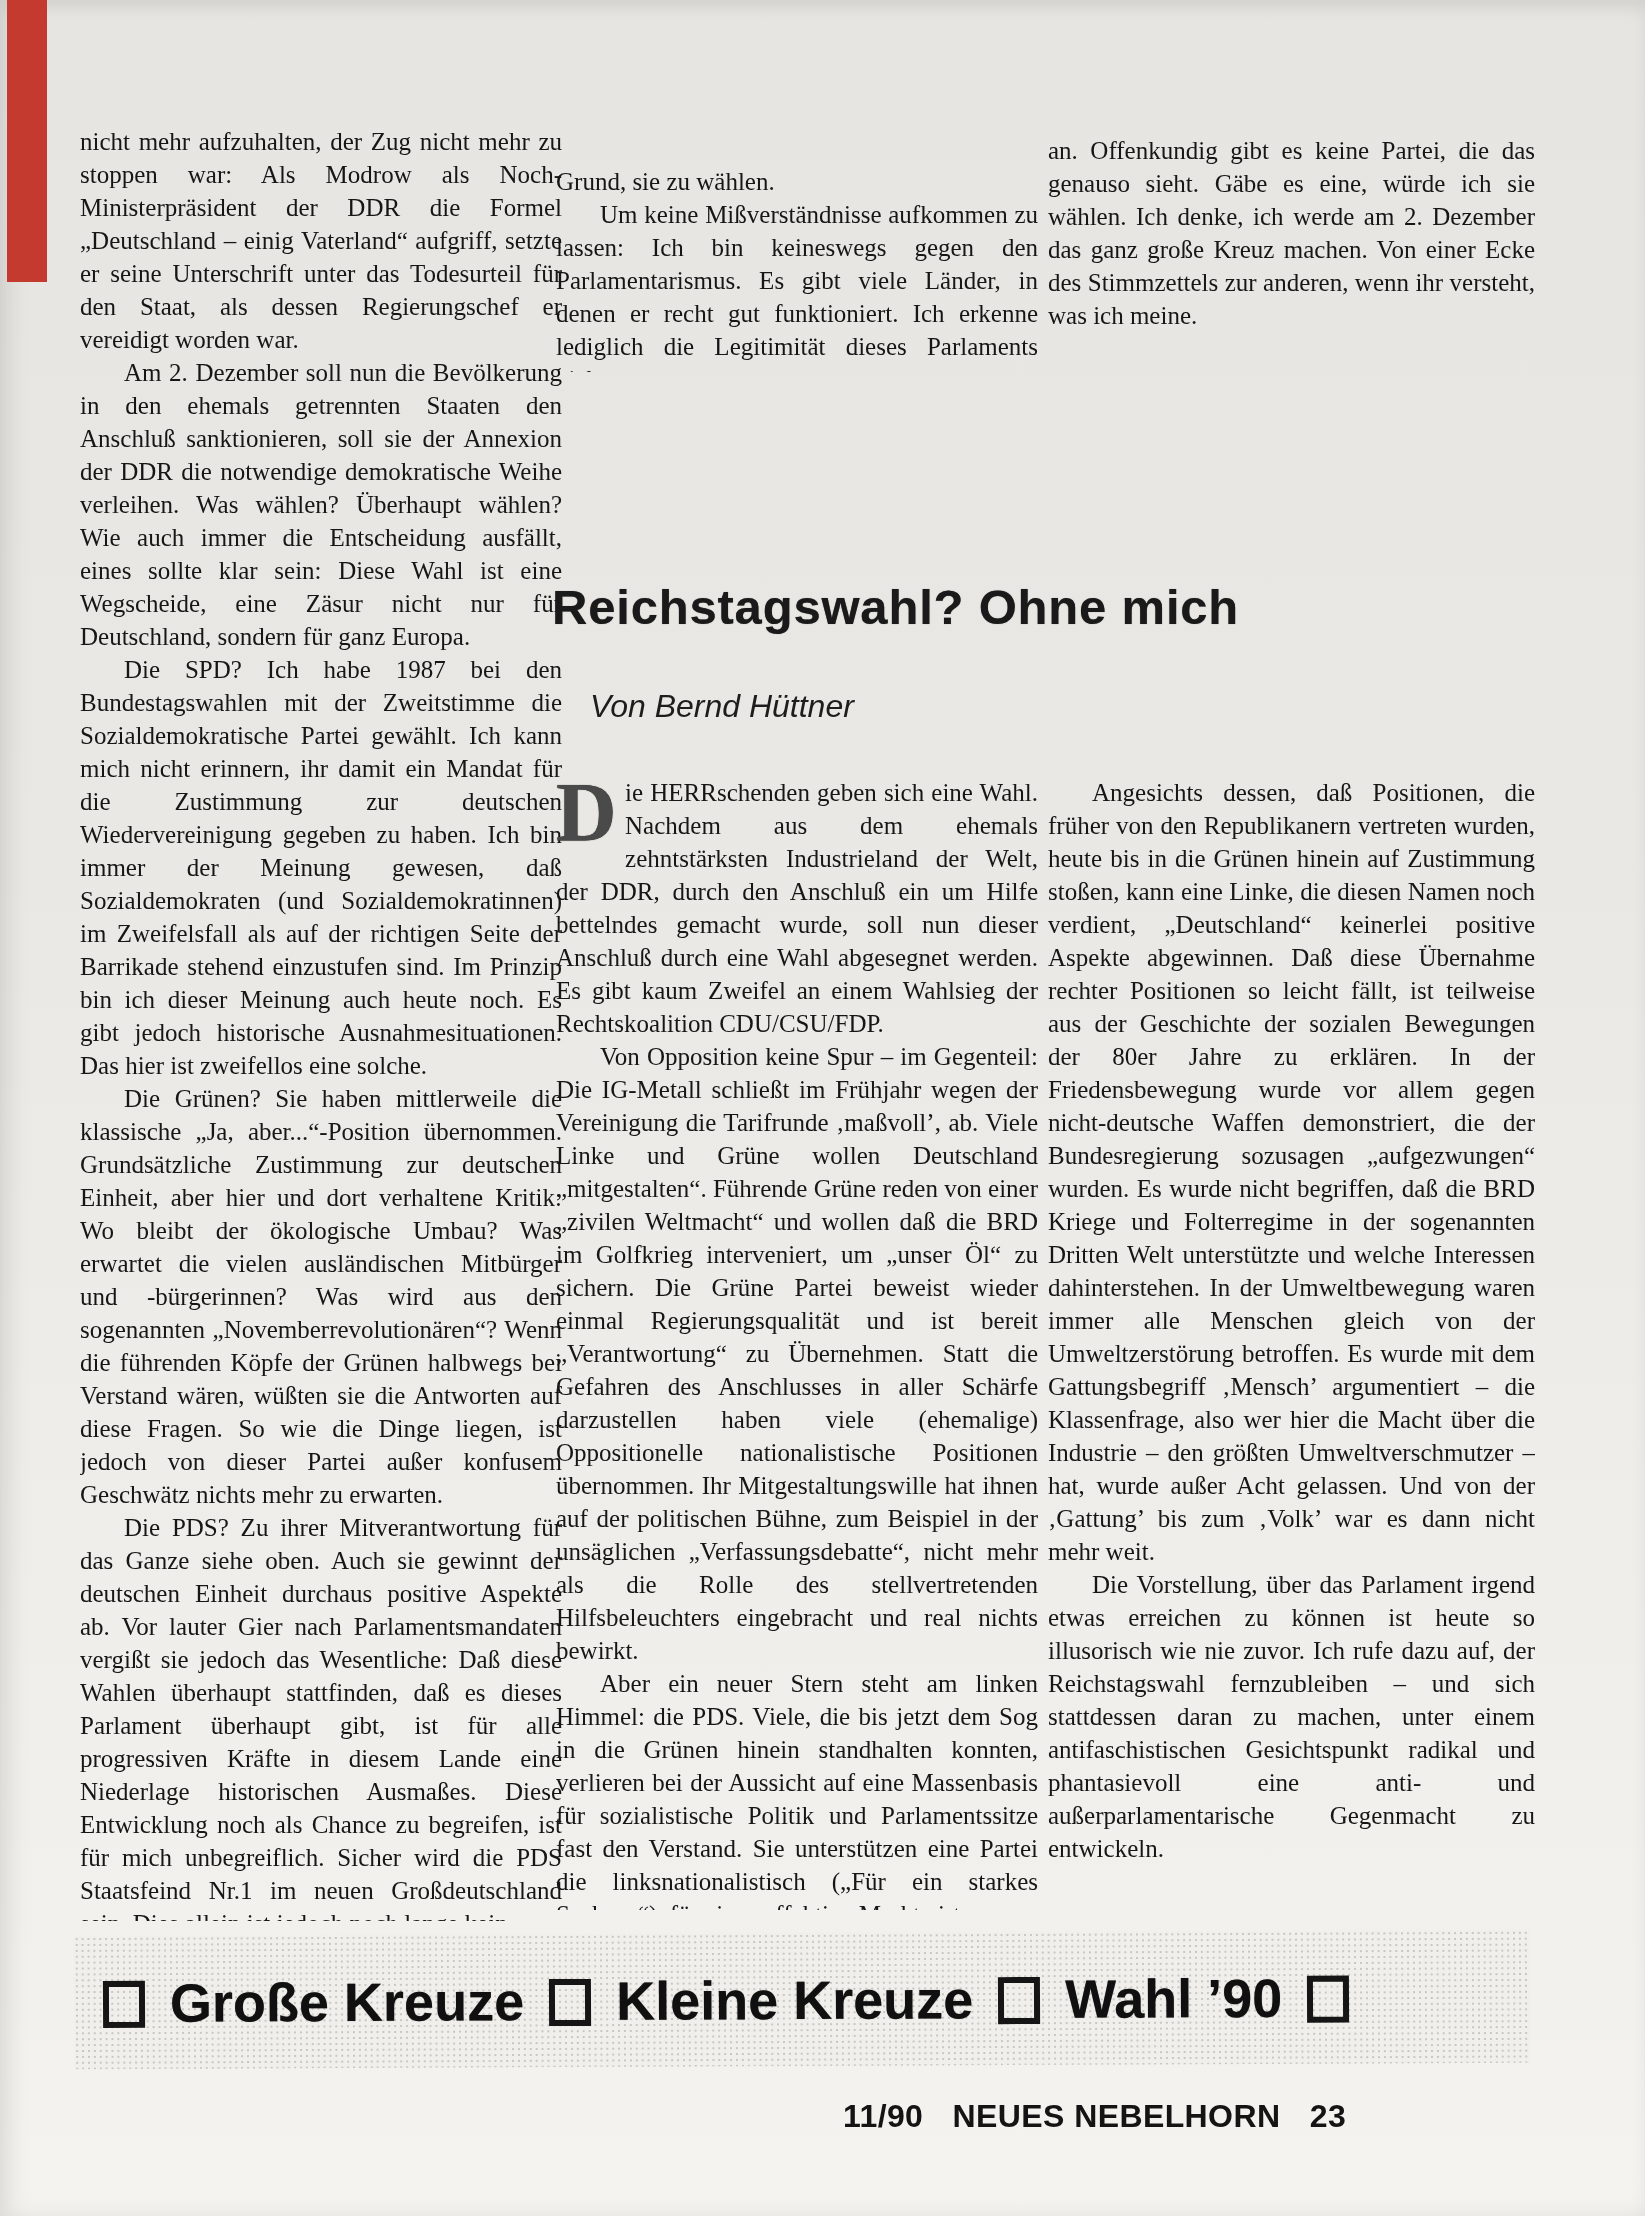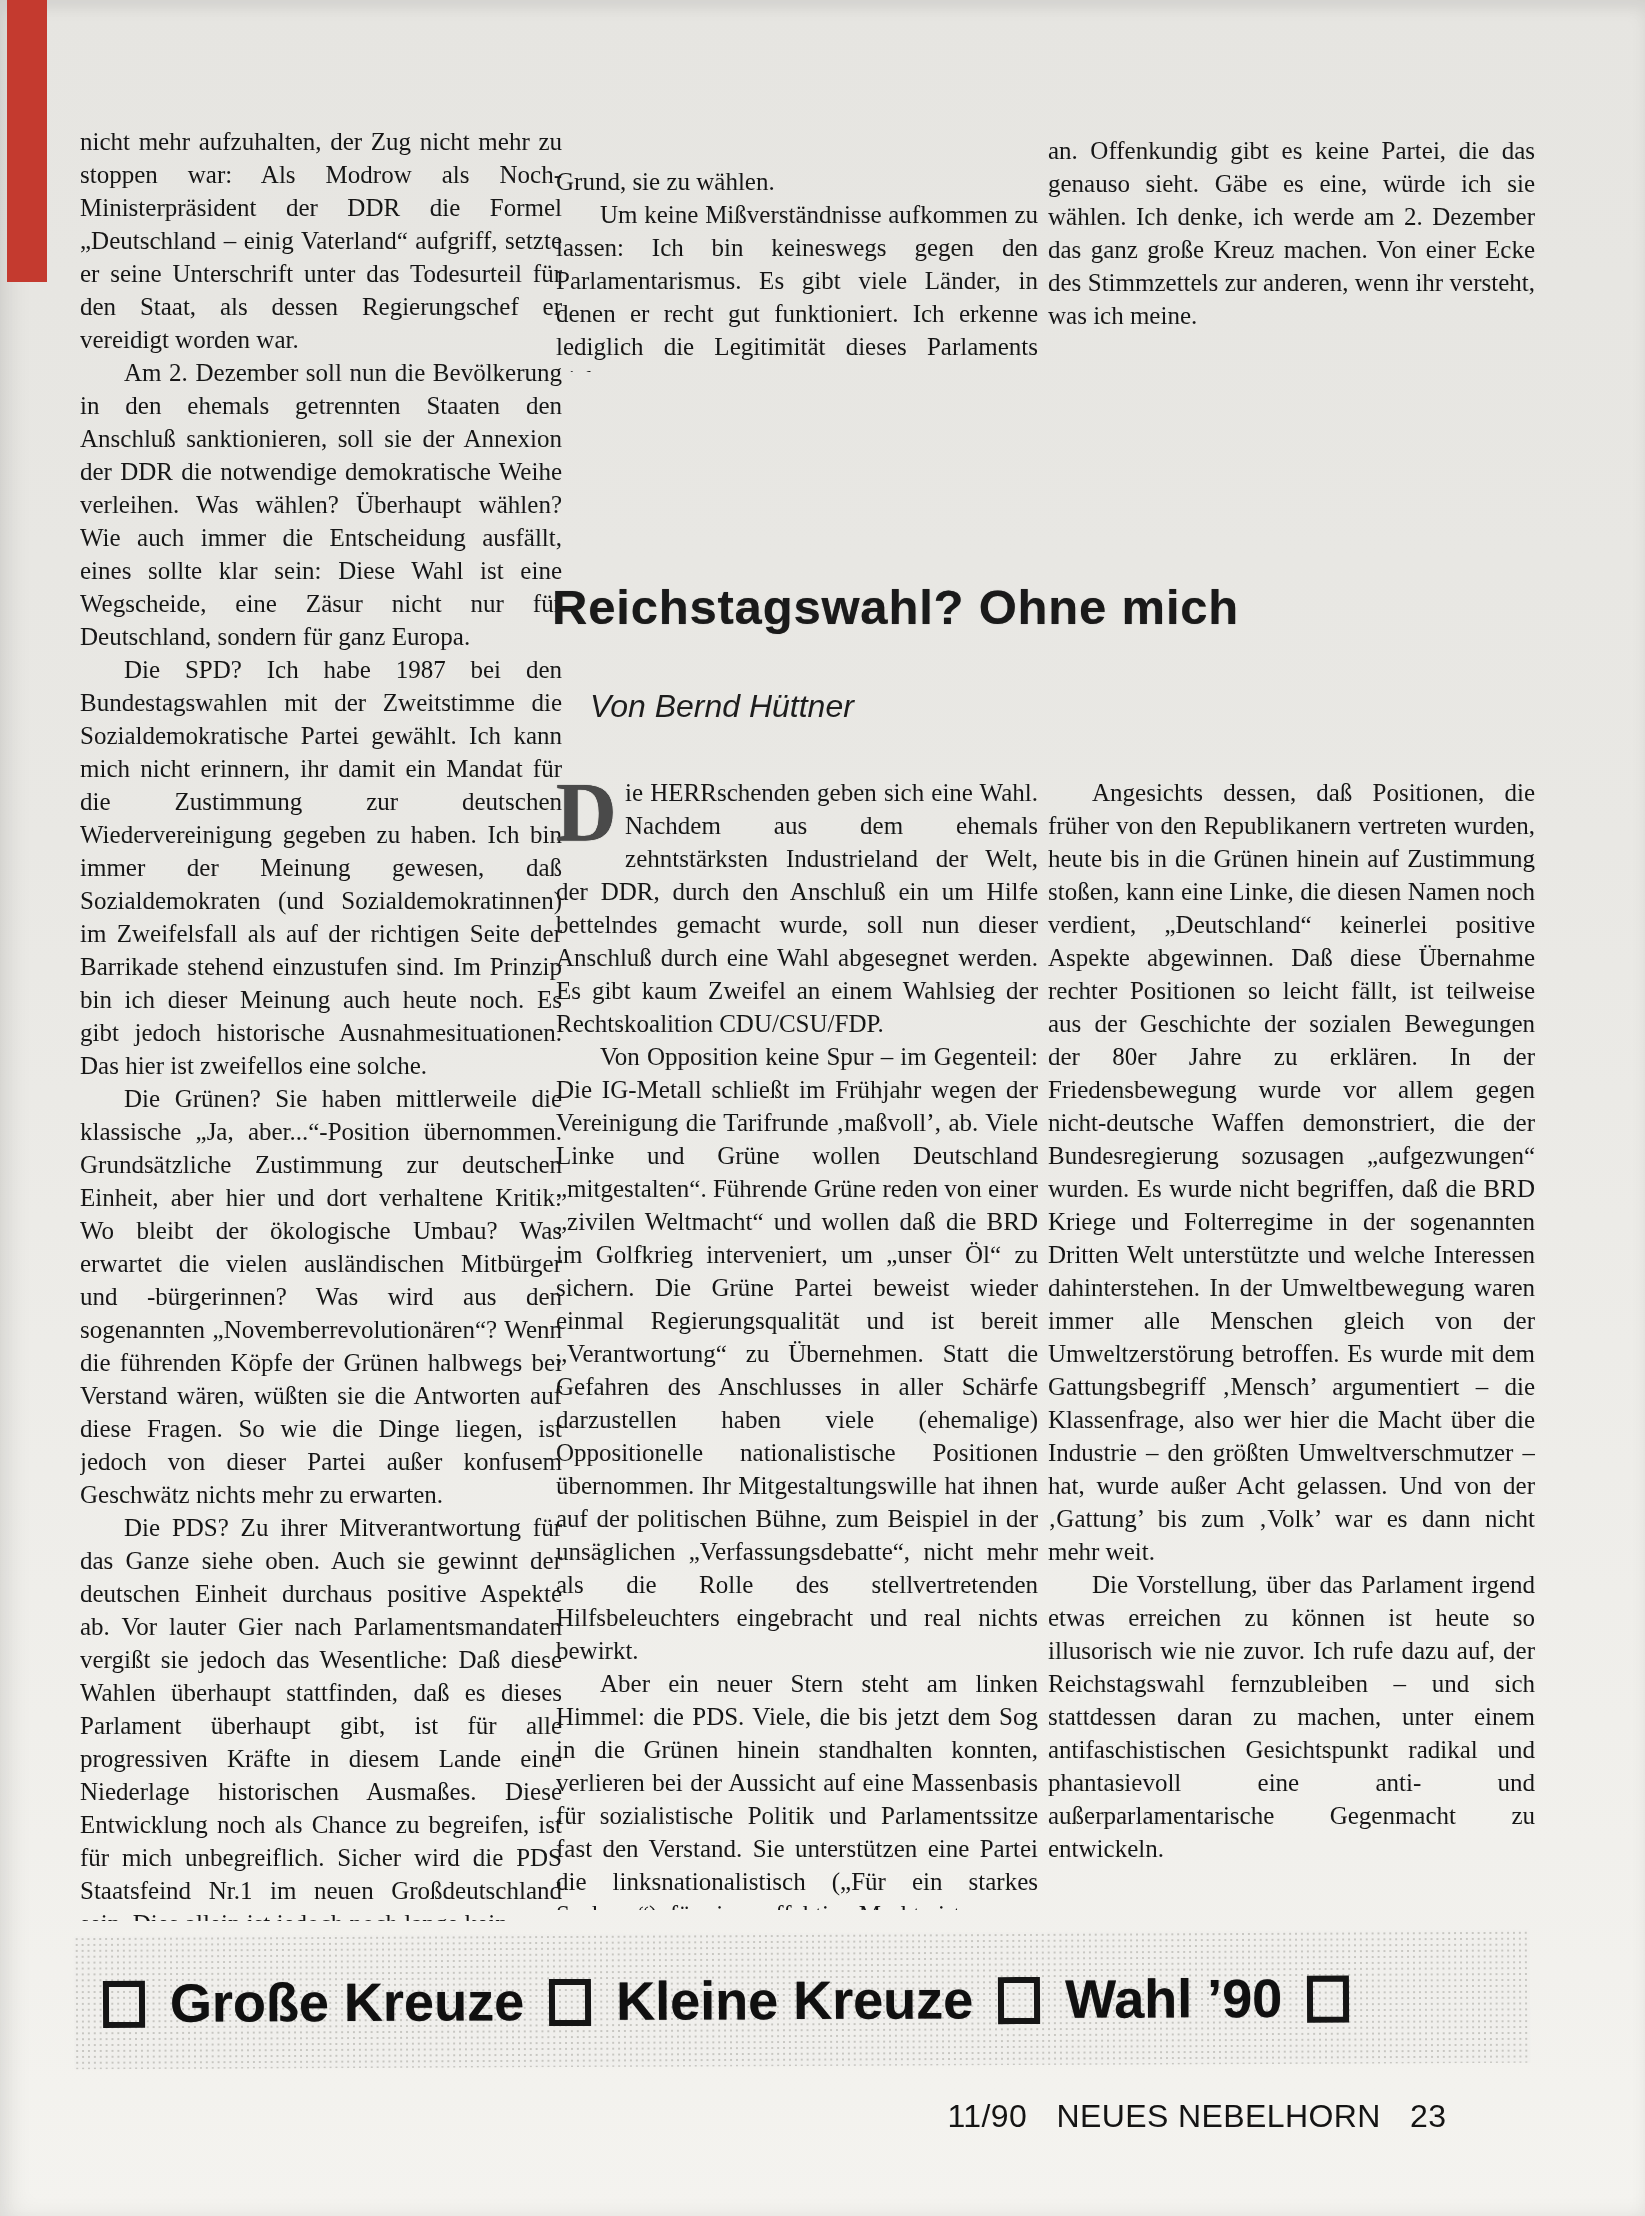--- a/index.html
+++ b/index.html
@@ -69,23 +69,23 @@
   }
   .banner .cbx{
     width:42px;height:47px;
     border:6.7px solid #151515;
     box-sizing:border-box;
     flex:0 0 auto;
     margin-top:3.4px;
   }
   .footer{
     position:absolute;left:843px;top:2098px;width:708px;
-    text-align:center;
+    text-align:left;
     font-family:"Liberation Sans","DejaVu Sans",sans-serif;
-    font-weight:normal;font-size:32px;color:#141414;
+    font-weight:bold;font-size:32px;color:#141414;
     letter-spacing:0.4px;
     white-space:nowrap;
   }
   .footer span{display:inline-block;}
   .footer .fsp{margin-left:20px;}
 </style>
 </head>
 <body>
 
 <div class="page" style="color: rgb(22, 22, 22);">

